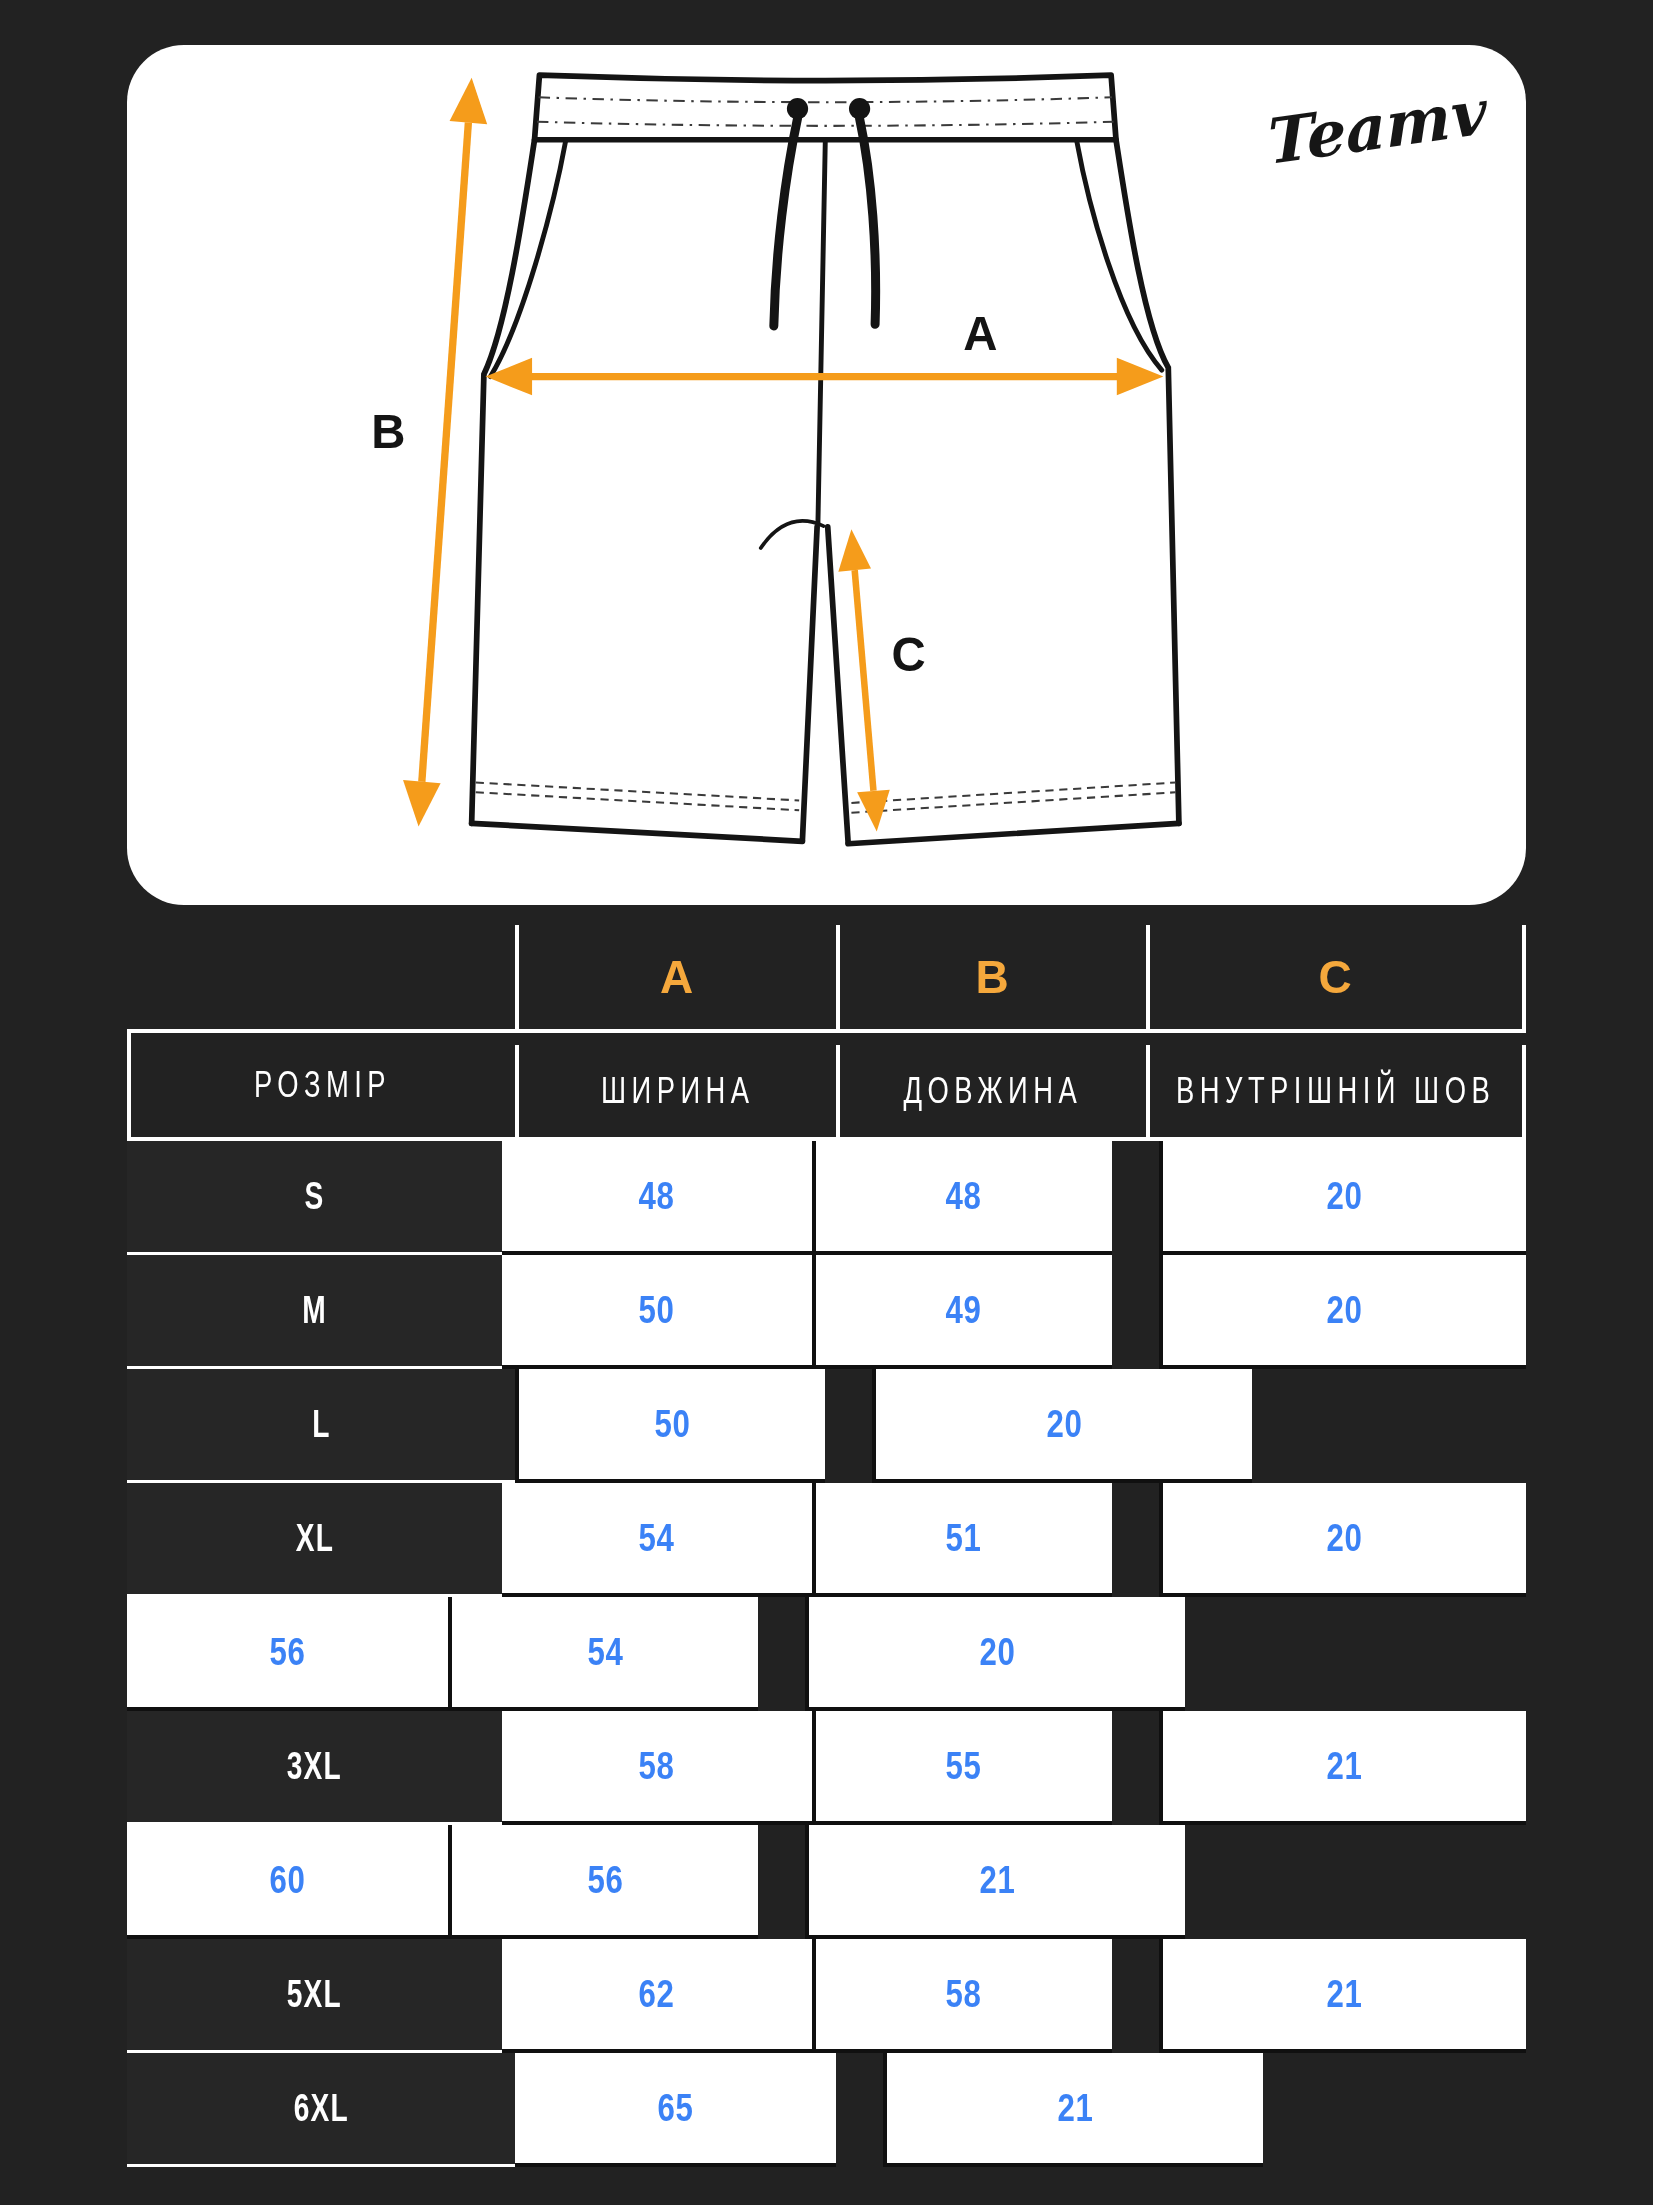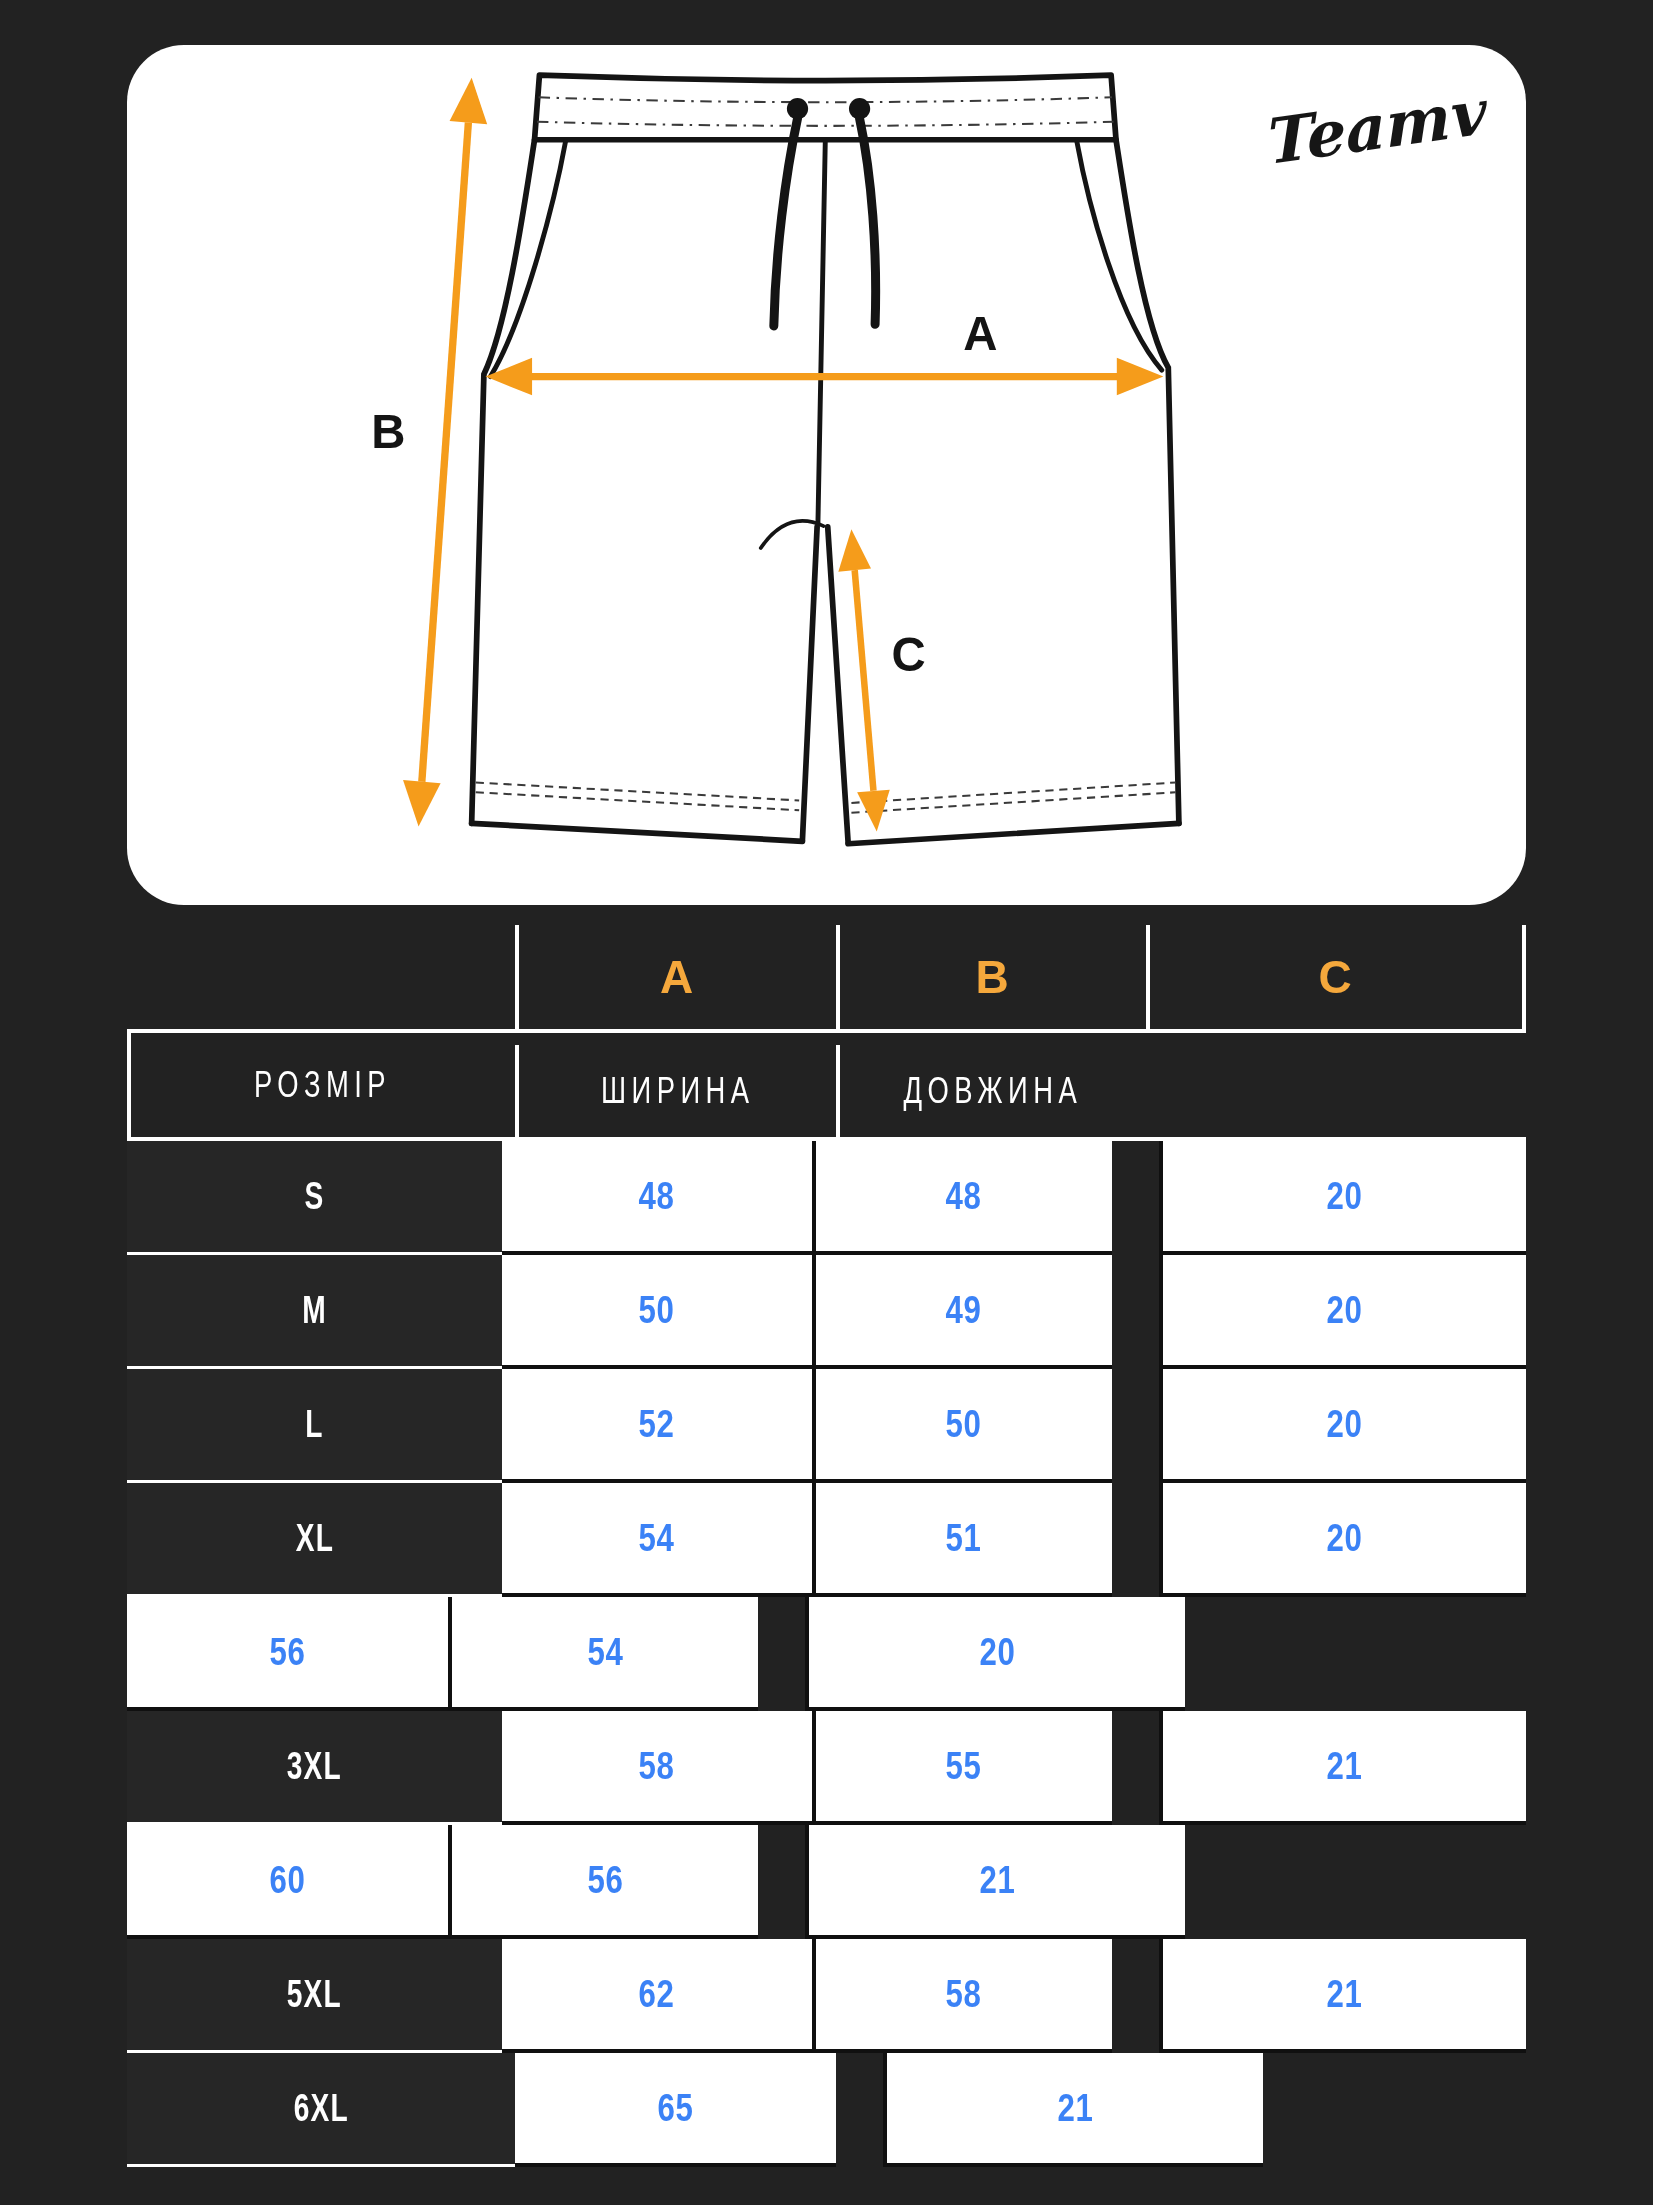--- a/index.html
+++ b/index.html
@@ -141,20 +141,23 @@
   <div class="t-row labels-row">
     <div class="c1">
       <span class="col-label cond">РОЗМІР</span>
     </div>
     <div class="c2">
       <span class="col-label cond">ШИРИНА</span>
     </div>
     <div class="c3">
       <span class="col-label cond">ДОВЖИНА</span>
     </div>
+    <div class="c4">
+      <span class="col-label cond">ВНУТРІШНІЙ ШОВ</span>
+    </div>
   </div>
 
   <div>
       <div class="data-row">
         <div class="size-cell">
           <span class="cond">S</span>
         </div>
         <div class="val-cell v2">
           <span class="cond-n">48</span>
         </div>
@@ -176,23 +179,20 @@
           <span class="cond-n">49</span>
         </div>
         <div class="val-cell v4">
           <span class="cond-n">20</span>
         </div>
       </div>
       <div class="data-row">
         <div class="size-cell">
           <span class="cond">L</span>
         </div>
-        <div class="val-cell v2">
-          <span class="cond-n">52</span>
-        </div>
         <div class="val-cell v3">
           <span class="cond-n">50</span>
         </div>
         <div class="val-cell v4">
           <span class="cond-n">20</span>
         </div>
       </div>
       <div class="data-row">
         <div class="size-cell">
           <span class="cond">XL</span>

